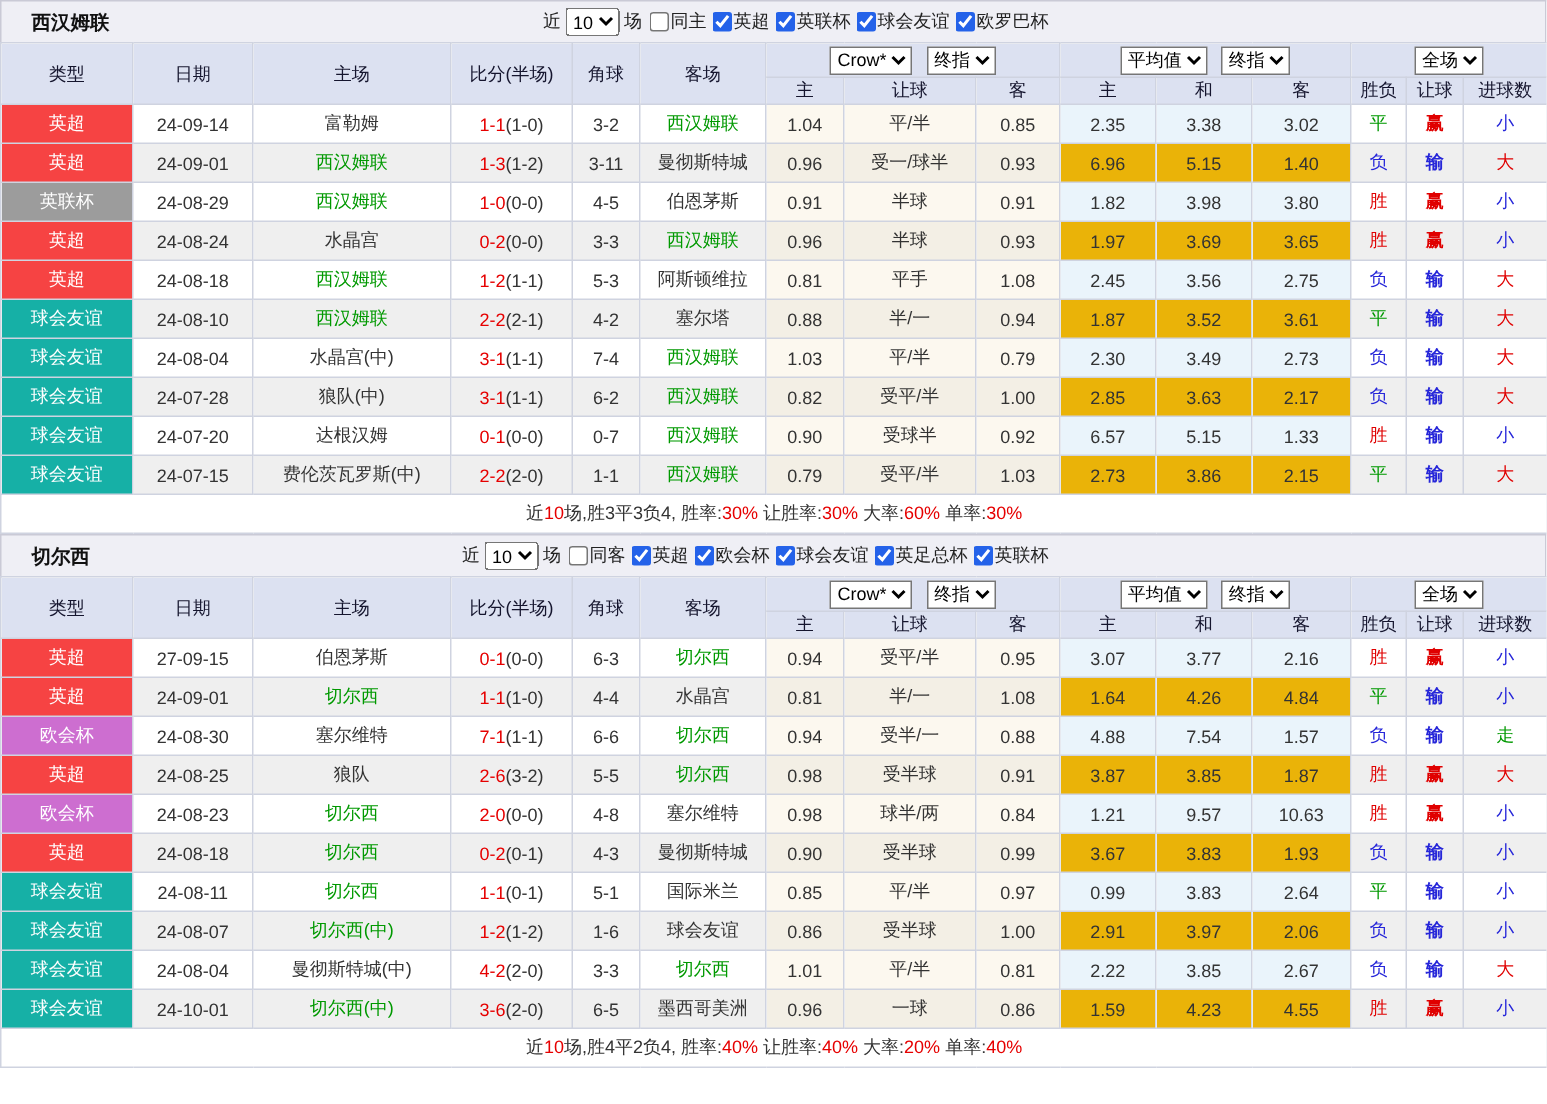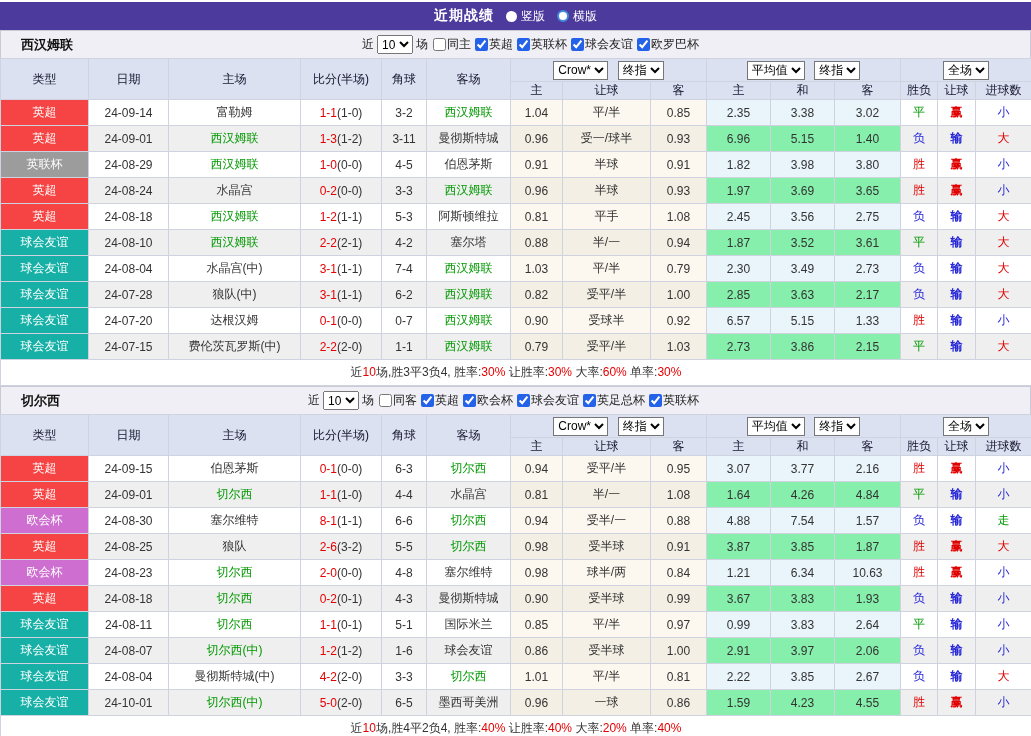--- a/index.html
+++ b/index.html
@@ -23,46 +23,35 @@
   .grid th,.grid td{border:1px solid #cfd3e0;padding:0;overflow:hidden;white-space:nowrap;}
   thead th{background:#dce1f1;font-weight:normal;color:#15152e;}
   .h1 th{height:22px;}
   .h2 th{height:17px;}
   .gsel select{font-size:12px;height:19px;margin:0 3px;background:#fff;}
   tbody td{height:25px;color:#333;background:#fff;}
   tr.alt td{background:#efefef;}
   td.c-crow{background:#fcf8ef;}
   tr.alt td.c-crow{background:#f3efe5;}
   td.c-avg{background:#eaf4fb;}
-  tr.alt td.c-avg{background:#86efac;}
+  tr.alt td.c-avg{background:#eab308;}
   td.type{color:#fff;}
   .ft{color:#e60000;}
   .ht{color:#333;}
   .resb{font-weight:bold;}
   .summary{height:25px;text-align:center;color:#333;background:#fff;}
   .hl{color:#e60000;}
   col.w1{width:88px}col.w2{width:80px}col.w3{width:132px}col.w4{width:81px}col.w5{width:45px}
   col.w6{width:84px}col.w7{width:52px}col.w8{width:88px}col.w9{width:56px}col.w10{width:64px}
   col.w11{width:64px}col.w12{width:66px}col.w13{width:37px}col.w14{width:38px}col.w15{width:56px}
 </style>
 </head>
 <body>
 
 <div class="page">
-  <div class="topbar">
-    <span class="tb-title">近期战绩</span>
-    <span class="radio-opt">
-      <span class="radio on"></span>
-      <span>竖版</span>
-    </span>
-    <span class="radio-opt">
-      <span class="radio off"></span>
-      <span>横版</span>
-    </span>
-  </div>
   <div id="sections">
       <section class="team-section">
   <div class="section-bar">
     <span class="team-name">西汉姆联</span>
     <span class="filters">
       <span class="flabel">近</span>
       <select class="n-select">
         <option>10</option>
       </select>
       <span class="flabel">场</span>
@@ -402,21 +391,21 @@
         <th>和</th>
         <th>客</th>
         <th>胜负</th>
         <th>让球</th>
         <th>进球数</th>
       </tr>
     </thead>
     <tbody>
             <tr>
   <td class="type" style="background: rgb(246, 67, 67);">英超</td>
-  <td>24-09-15</td>
+  <td>27-09-15</td>
   <td class="teamcell">伯恩茅斯</td>
   <td><span class="ft">0-1</span><span class="ht">(0-0)</span></td>
   <td>6-3</td>
   <td class="teamcell" style="color: rgb(0, 153, 0);">切尔西</td>
   <td class="c-crow">0.94</td>
   <td class="c-crow">受平/半</td>
   <td class="c-crow">0.95</td>
   <td class="c-avg">3.07</td>
   <td class="c-avg">3.77</td>
   <td class="c-avg">2.16</td>
@@ -438,21 +427,21 @@
   <td class="c-avg">4.26</td>
   <td class="c-avg">4.84</td>
   <td class="res" style="color: rgb(0, 153, 0);">平</td>
   <td class="res resb" style="color: rgb(38, 38, 217);">输</td>
   <td class="res" style="color: rgb(38, 38, 217);">小</td>
 </tr>
             <tr>
   <td class="type" style="background: rgb(205, 110, 208);">欧会杯</td>
   <td>24-08-30</td>
   <td class="teamcell">塞尔维特</td>
-  <td><span class="ft">8-1</span><span class="ht">(1-1)</span></td>
+  <td><span class="ft">7-1</span><span class="ht">(1-1)</span></td>
   <td>6-6</td>
   <td class="teamcell" style="color: rgb(0, 153, 0);">切尔西</td>
   <td class="c-crow">0.94</td>
   <td class="c-crow">受半/一</td>
   <td class="c-crow">0.88</td>
   <td class="c-avg">4.88</td>
   <td class="c-avg">7.54</td>
   <td class="c-avg">1.57</td>
   <td class="res" style="color: rgb(38, 38, 217);">负</td>
   <td class="res resb" style="color: rgb(38, 38, 217);">输</td>
@@ -479,21 +468,21 @@
   <td class="type" style="background: rgb(205, 110, 208);">欧会杯</td>
   <td>24-08-23</td>
   <td class="teamcell" style="color: rgb(0, 153, 0);">切尔西</td>
   <td><span class="ft">2-0</span><span class="ht">(0-0)</span></td>
   <td>4-8</td>
   <td class="teamcell">塞尔维特</td>
   <td class="c-crow">0.98</td>
   <td class="c-crow">球半/两</td>
   <td class="c-crow">0.84</td>
   <td class="c-avg">1.21</td>
-  <td class="c-avg">6.34</td>
+  <td class="c-avg">9.57</td>
   <td class="c-avg">10.63</td>
   <td class="res" style="color: rgb(224, 0, 0);">胜</td>
   <td class="res resb" style="color: rgb(224, 0, 0);">赢</td>
   <td class="res" style="color: rgb(38, 38, 217);">小</td>
 </tr>
             <tr class="alt">
   <td class="type" style="background: rgb(246, 67, 67);">英超</td>
   <td>24-08-18</td>
   <td class="teamcell" style="color: rgb(0, 153, 0);">切尔西</td>
   <td><span class="ft">0-2</span><span class="ht">(0-1)</span></td>
@@ -557,21 +546,21 @@
   <td class="c-avg">3.85</td>
   <td class="c-avg">2.67</td>
   <td class="res" style="color: rgb(38, 38, 217);">负</td>
   <td class="res resb" style="color: rgb(38, 38, 217);">输</td>
   <td class="res" style="color: rgb(224, 0, 0);">大</td>
 </tr>
             <tr class="alt">
   <td class="type" style="background: rgb(22, 176, 166);">球会友谊</td>
   <td>24-10-01</td>
   <td class="teamcell" style="color: rgb(0, 153, 0);">切尔西(中)</td>
-  <td><span class="ft">5-0</span><span class="ht">(2-0)</span></td>
+  <td><span class="ft">3-6</span><span class="ht">(2-0)</span></td>
   <td>6-5</td>
   <td class="teamcell">墨西哥美洲</td>
   <td class="c-crow">0.96</td>
   <td class="c-crow">一球</td>
   <td class="c-crow">0.86</td>
   <td class="c-avg">1.59</td>
   <td class="c-avg">4.23</td>
   <td class="c-avg">4.55</td>
   <td class="res" style="color: rgb(224, 0, 0);">胜</td>
   <td class="res resb" style="color: rgb(224, 0, 0);">赢</td>

